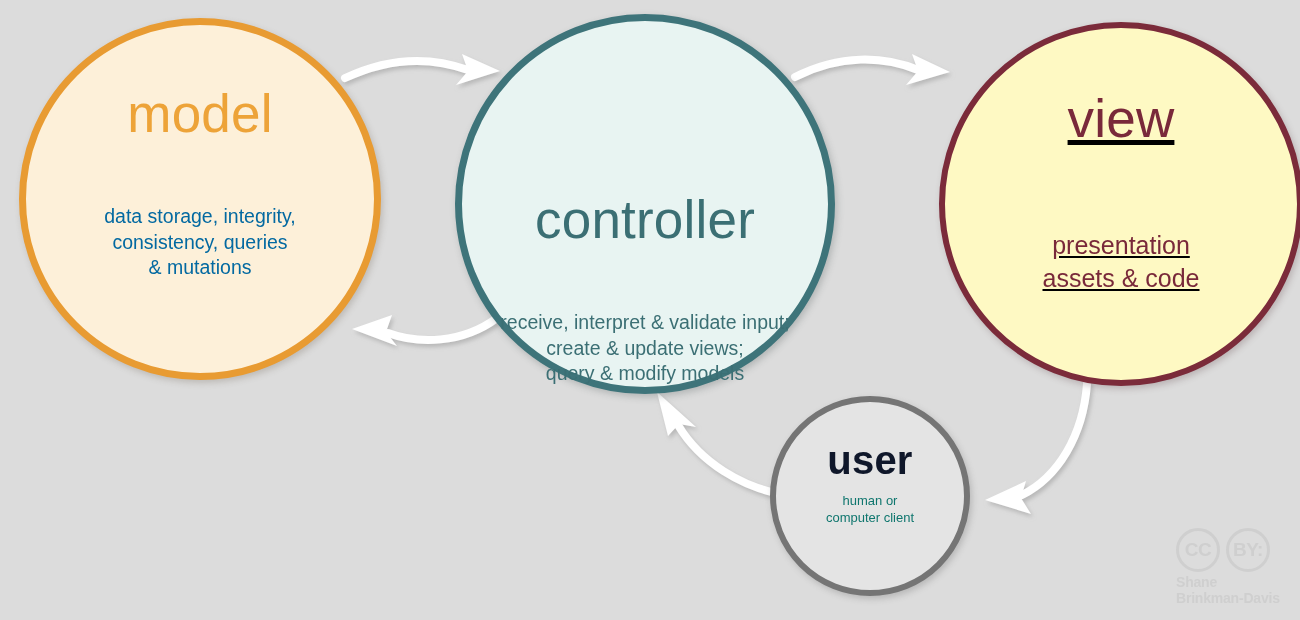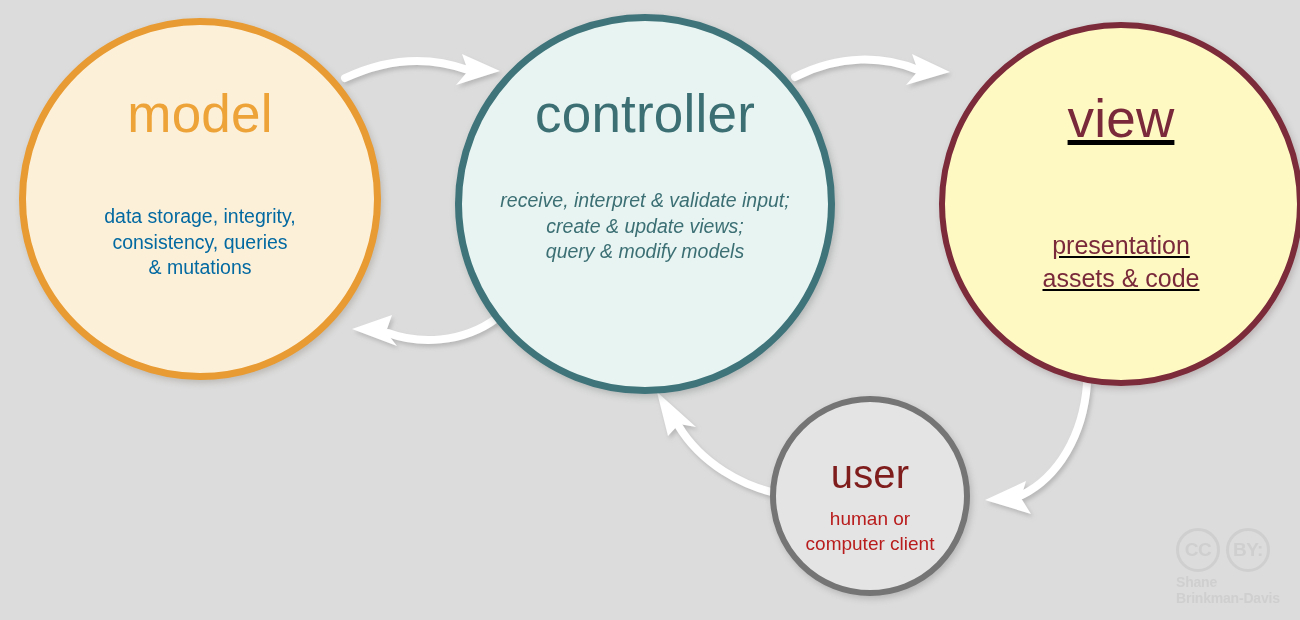--- a/index.html
+++ b/index.html
@@ -69,31 +69,31 @@
 
   
   #node-controller {
     left: 455px;
     top: 14px;
     width: 380px;
     height: 380px;
     background: #e8f4f2;
     border: 7px solid #3e747a;
     box-shadow: 2px 3px 7px rgba(90,100,100,0.32);
+    justify-content: flex-end;
   }
   #node-controller .node-title {
     margin-top: 66px;
     font-size: 53px;
     color: #3b6f74;
   }
   #node-controller .node-desc {
-    margin-top: 48px;
+    margin-top: 64px;
     font-size: 19.5px;
     color: #3b6f74;
-    font-style: italic;
   }
 
   
   #node-view {
     left: 939px;
     top: 22px;
     width: 364px;
     height: 364px;
     background: #fef9c3;
     border: 6px solid #7b2b3a;
@@ -115,28 +115,29 @@
   #node-user {
     left: 770px;
     top: 396px;
     width: 200px;
     height: 200px;
     background: #e4e4e4;
     border: 6px solid #757575;
     box-shadow: 2px 3px 6px rgba(110,110,110,0.32);
   }
   #node-user .node-title {
-    margin-top: 52px;
+    margin-top: 38px;
     font-size: 40px;
-    color: #7f1d1d;
+    color: #0f172a;
+    font-weight: bold;
   }
   #node-user .node-desc {
     margin-top: 12px;
-    font-size: 19px;
-    color: #b91c1c;
+    font-size: 13px;
+    color: #0f766e;
   }
 
   
   #cc-badge {
     position: absolute;
     left: 1176px;
     top: 528px;
     width: 112px;
     height: 82px;
   }

